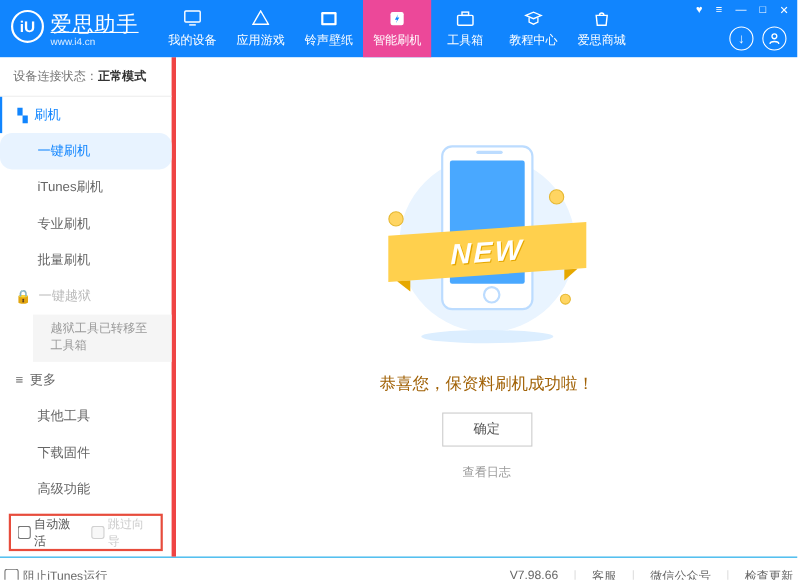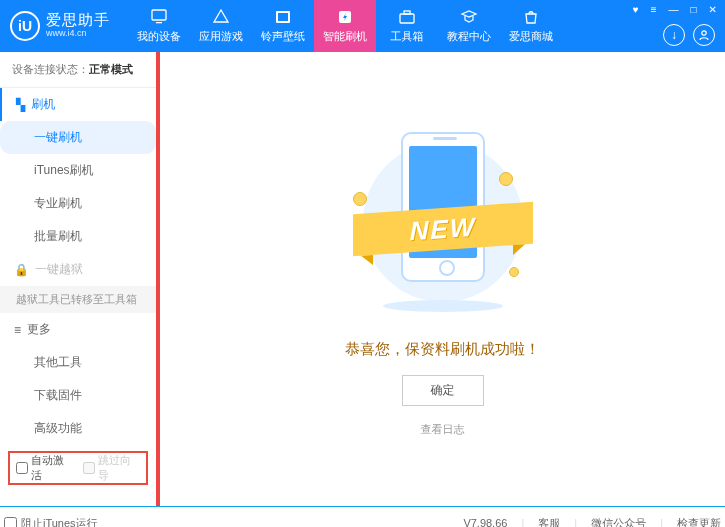--- a/index.html
+++ b/index.html
@@ -1,40 +1,40 @@
 <!DOCTYPE html>
 <html><head>
 <meta charset="utf-8">
 <style>
 * { margin: 0; padding: 0; box-sizing: border-box; font-family: "Microsoft YaHei", Arial, sans-serif; }
 body { width: 725px; height: 527px; overflow: hidden; background: #fff; }
 
 .titlebar { height: 52px; background: #1185fe; display: flex; align-items: center; padding: 0 10px; color: #fff; position: relative; }
 .logo-wrap { display: flex; align-items: flex-start; gap: 6px; }
 .logo-circle { width: 30px; height: 30px; border: 2px solid #fff; border-radius: 50%; display: flex; align-items: center; justify-content: center; font-weight: bold; font-size: 14px; }
-.brand-text { font-size: 15px; letter-spacing: 1px; }
+.brand-text { font-size: 19px; letter-spacing: 1px; text-decoration: underline; }
 .brand-sub { font-size: 9px; opacity: 0.85; margin-top: -2px; }
 .nav { display: flex; margin-left: 18px; height: 100%; }
 .nav-item { width: 62px; display: flex; flex-direction: column; align-items: center; justify-content: center; gap: 3px; font-size: 11px; cursor: pointer; }
 .nav-item.active { background: #ec4899; }
 .nav-icon { width: 20px; height: 18px; display: flex; align-items: center; justify-content: center; }
 .win-ctrl { position: absolute; right: 6px; top: 4px; display: flex; gap: 8px; font-size: 10px; color: #fff; }
 .win-ctrl span { cursor: pointer; padding: 0 2px; }
 .right-icons { position: absolute; right: 10px; bottom: 6px; display: flex; gap: 8px; }
 .circ-icon { width: 22px; height: 22px; border: 1.5px solid #fff; border-radius: 50%; display: flex; align-items: center; justify-content: center; font-size: 12px; cursor: pointer; }
 
 .body { display: flex; height: 454px; }
 .sidebar { width: 160px; border-right: 4px solid #ef4444; display: flex; flex-direction: column; font-size: 12px; color: #555; }
 .status-line { padding: 10px 12px; font-size: 11px; color: #777; border-bottom: 1px solid #eee; }
 .status-line b { color: #333; }
 .side-sec { padding: 8px 14px; display: flex; align-items: center; gap: 6px; color: #666; }
 .side-sec.title { border-left: 2px solid #1185fe; color: #1185fe; font-weight: 500; }
 .side-item { padding: 8px 14px 8px 34px; cursor: pointer; color: #666; }
 .side-item.active { background: #e8f3ff; color: #1185fe; border-radius: 11px; }
-.side-item.sub { background: #f5f5f5; color: #999; font-size: 11px; padding: 6px 14px 6px 16px; line-height: 1.4; }
+.side-item.sub { background: #f5f5f5; color: #999; font-size: 11px; padding: 6px 14px 6px 16px; line-height: 1.4; margin-left: 30px; }
 .locked { color: #bbb; }
 .redbox { border: 2px solid #e74c3c; margin: 6px 8px; padding: 0 6px; display: flex; gap: 10px; font-size: 11px; }
 .cb { display: flex; align-items: center; gap: 3px; }
 .cb input { width: 12px; height: 12px; }
 .device-info { padding: 8px 12px; font-size: 11px; }
 
 .main { flex: 1; display: flex; flex-direction: column; align-items: center; justify-content: center; position: relative; }
 .illus { width: 240px; height: 200px; position: relative; margin-bottom: 18px; }
 .circle-bg { width: 160px; height: 160px; border-radius: 50%; background: #e9f4ff; position: absolute; left: 40px; top: 20px; }
 .phone { position: absolute; left: 78px; top: 10px; width: 84px; height: 150px; background: #fff; border: 2px solid #bcdcff; border-radius: 10px; }

